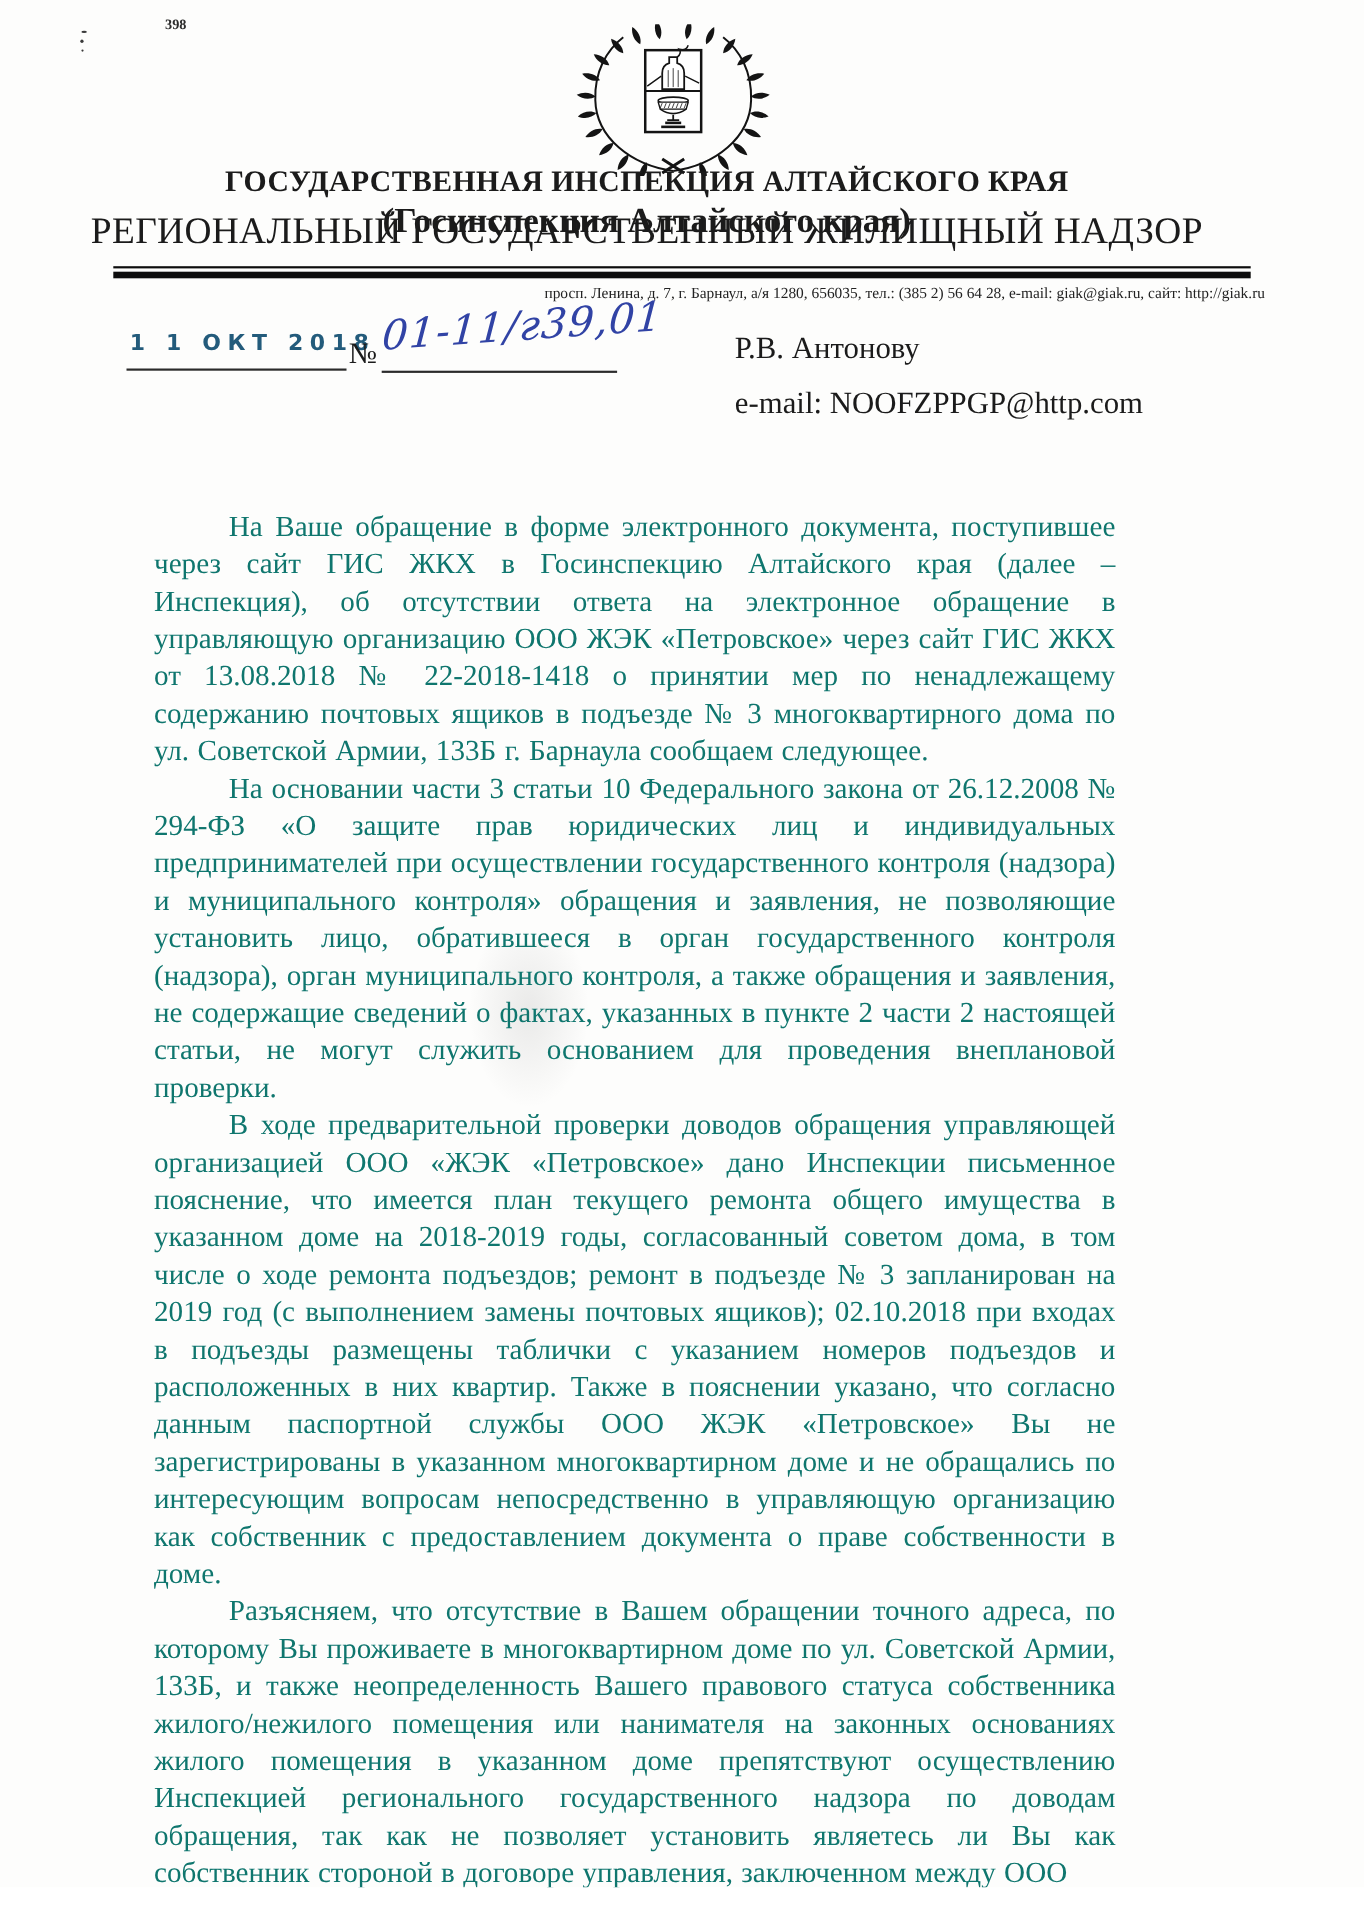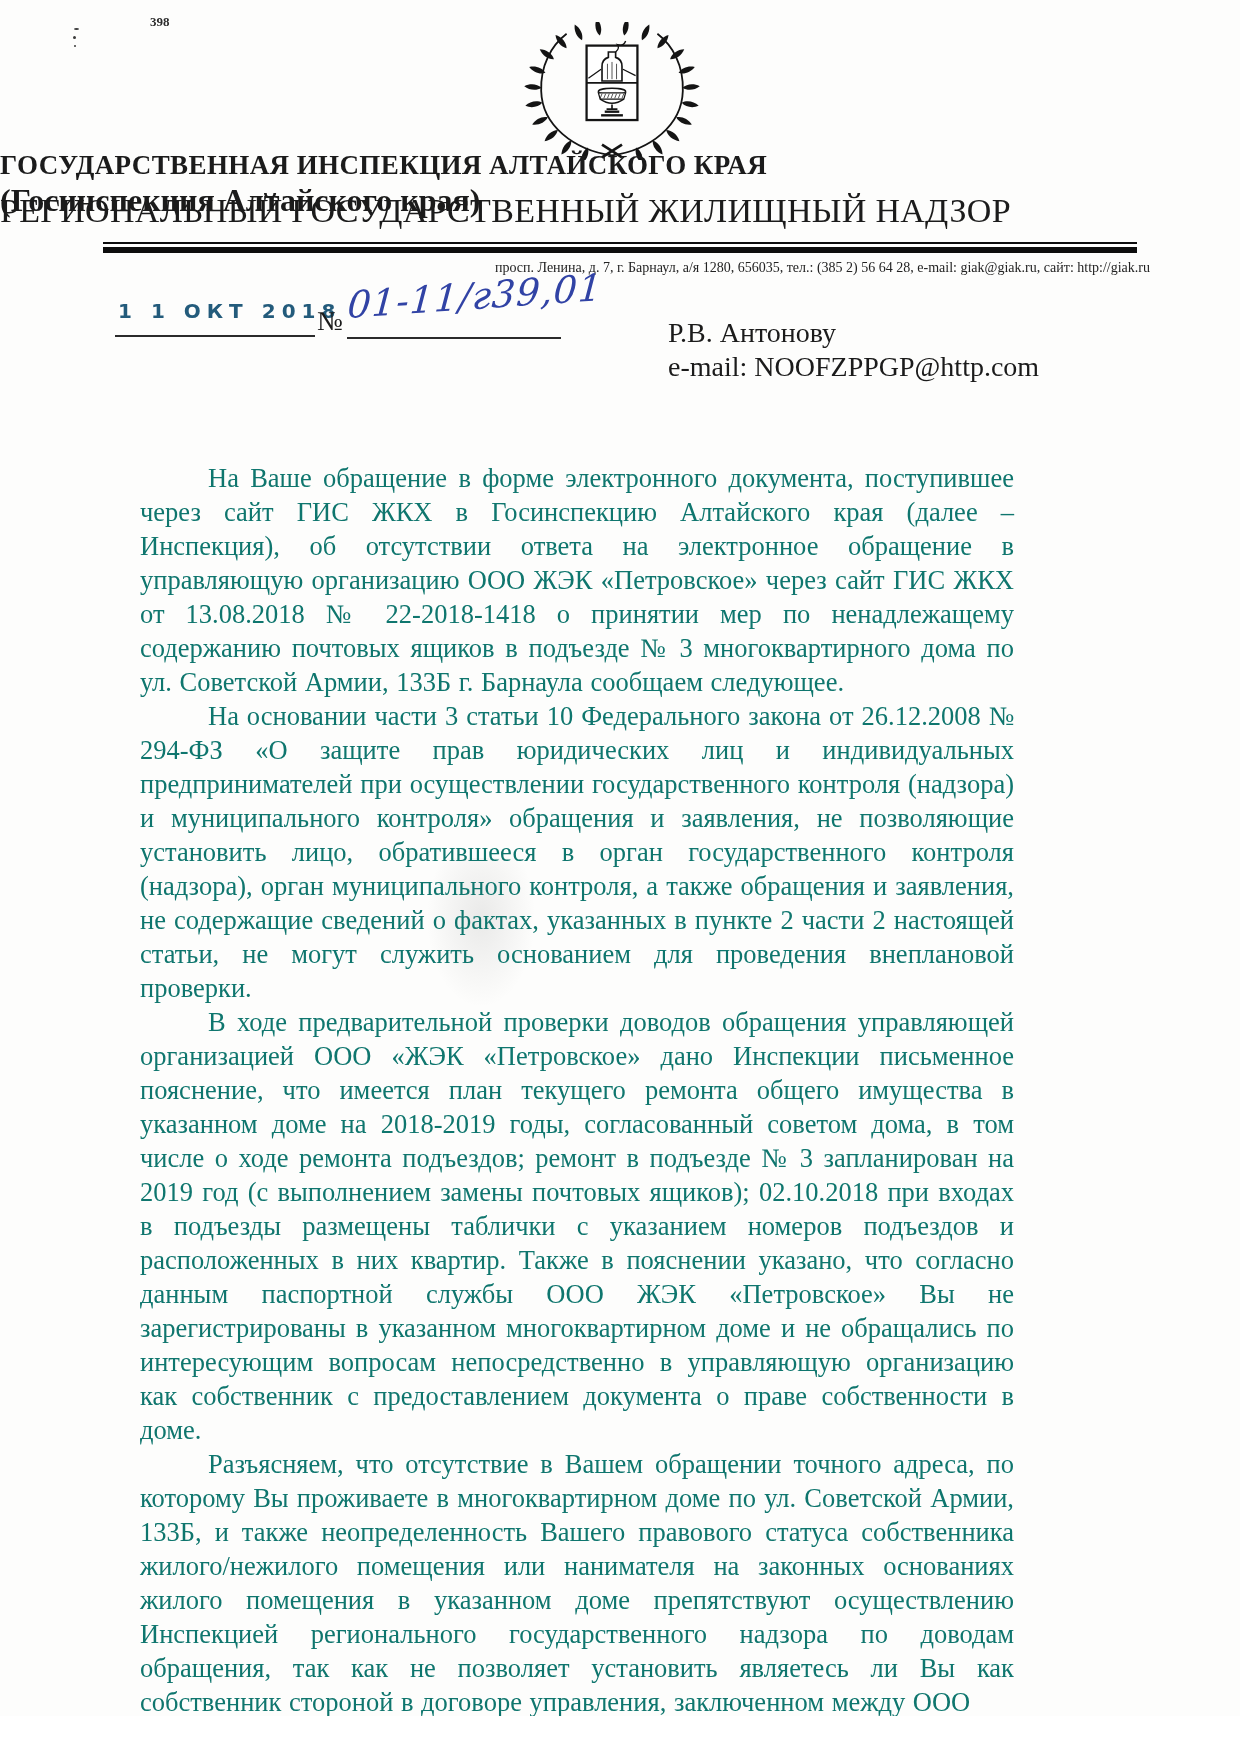--- a/index.html
+++ b/index.html
@@ -23,21 +23,21 @@
   .specks i:nth-child(2){left:1px;top:8px;width:3px;height:3px;}
   .specks i:nth-child(3){left:2px;top:17px;width:2px;height:2px;}
   .smudge{
     position:absolute;left:426px;top:858px;width:110px;height:150px;
     background:radial-gradient(ellipse at 50% 40%,rgba(60,60,60,0.10),rgba(60,60,60,0.0) 70%);
     pointer-events:none;
   }
   
   .emblem{position:absolute;left:519px;top:22px;width:186px;height:138px;}
   
-  .hline{position:absolute;left:0;width:1176px;white-space:nowrap;}
+  .hline{position:absolute;left:0;width:1176px;text-align:center;white-space:nowrap;}
   .org-name{top:150px;font-size:27px;font-weight:bold;letter-spacing:0.4px;}
   .org-short{top:182px;font-size:32px;font-weight:bold;}
   .org-sub{top:192px;font-size:34px;font-weight:normal;letter-spacing:0.3px;}
   
   .rule{position:absolute;left:103px;top:242px;width:1034px;}
   .rule .thin{height:2px;background:#0d0d0d;}
   .rule .thick{height:6px;background:#0d0d0d;margin-top:3px;}
   
   .contact{
     position:absolute;left:0;top:260px;width:1150px;
@@ -55,21 +55,21 @@
   .refline.l2{left:347px;top:337px;width:214px;}
   .num-label{position:absolute;left:317px;top:306px;font-size:27px;color:#1b1b1b;}
   .handwritten{
     position:absolute;left:346px;top:284px;
     font-family:"DejaVu Serif",serif;font-style:italic;
     font-size:37px;color:#3143a5;
     transform:rotate(-4deg) skewX(-8deg);
     transform-origin:left bottom;white-space:nowrap;letter-spacing:1px;
   }
   
-  .recipient-name{position:absolute;left:668px;top:301px;font-size:28px;white-space:nowrap;margin-top:16px;}
+  .recipient-name{position:absolute;left:668px;top:301px;font-size:28px;white-space:nowrap;}
   .recipient-email{position:absolute;left:668px;top:351px;font-size:28px;white-space:nowrap;}
   
   .body-text{position:absolute;left:140px;top:461px;width:874px;}
   .body-text p{
     margin:0;
     font-size:26.5px;line-height:34px;
     text-align:justify;text-indent:68px;
     color:#0f766e;
     word-spacing:1px;
   }

